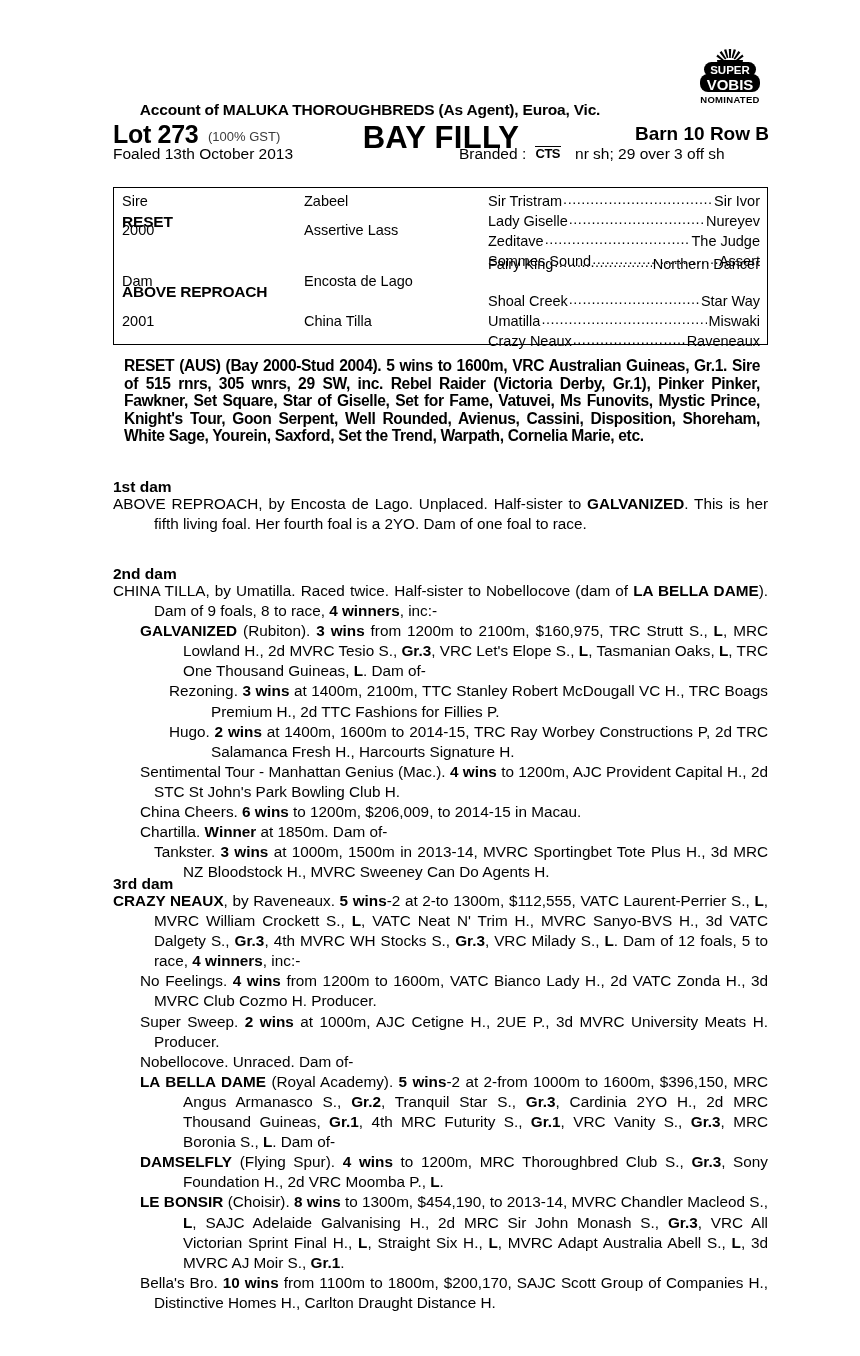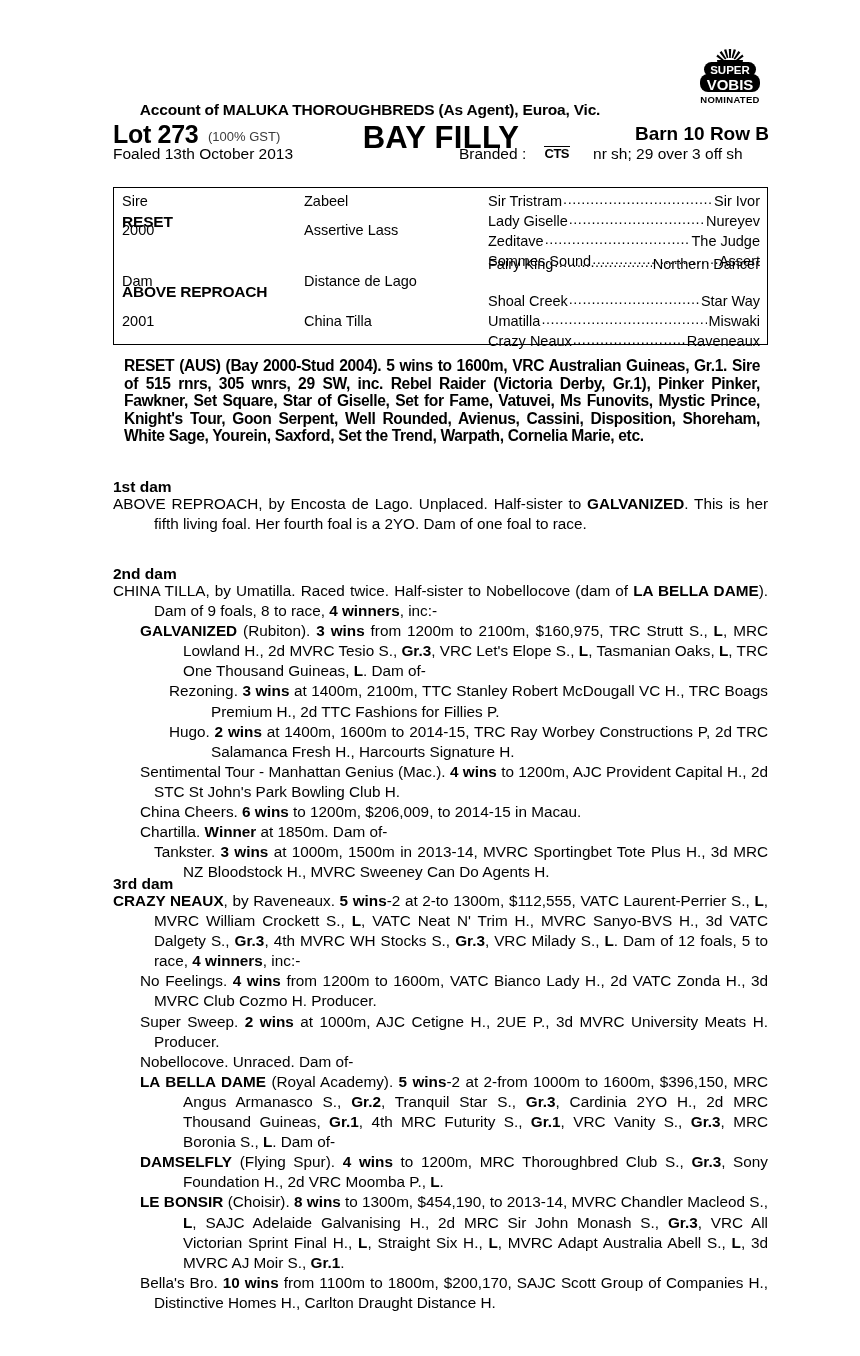--- a/index.html
+++ b/index.html
@@ -97,21 +97,21 @@
   }
   .branded-label { white-space: pre; }
   .brand-mark {
     display: inline-block;
     font-size: 13px;
     font-weight: bold;
     letter-spacing: -0.5px;
     border-top: 1.5px solid #000;
     line-height: 1.05;
     padding: 0 1px;
-    margin: 0 13px;
+    margin: 0 4px;
     position: relative;
     top: -1px;
   }
   .brand-tail {
     padding-left: 10px;
     white-space: pre;
   }
 
   
   .ped-table {
@@ -276,21 +276,21 @@
       <div class="ped-cell b r1">RESET</div>
       <div class="ped-cell r2">2000</div>
       <div class="ped-cell r4">Dam</div>
       <div class="ped-cell b r5">ABOVE REPROACH</div>
       <div class="ped-cell r6">2001</div>
     </div>
 
     <div class="ped-col ped-col-2">
       <div class="ped-cell r0">Zabeel</div>
       <div class="ped-cell r2">Assertive Lass</div>
-      <div class="ped-cell r4">Distance de Lago</div>
+      <div class="ped-cell r4">Encosta de Lago</div>
       <div class="ped-cell r6">China Tilla</div>
     </div>
 
     <div class="ped-col ped-col-3">
       <div class="ped-cell g0">
           <span class="gp">
             <span class="n1">Sir Tristram</span>
             <span class="dots">.........................................................</span>
             <span class="n2">Sir Ivor</span>
           </span>

